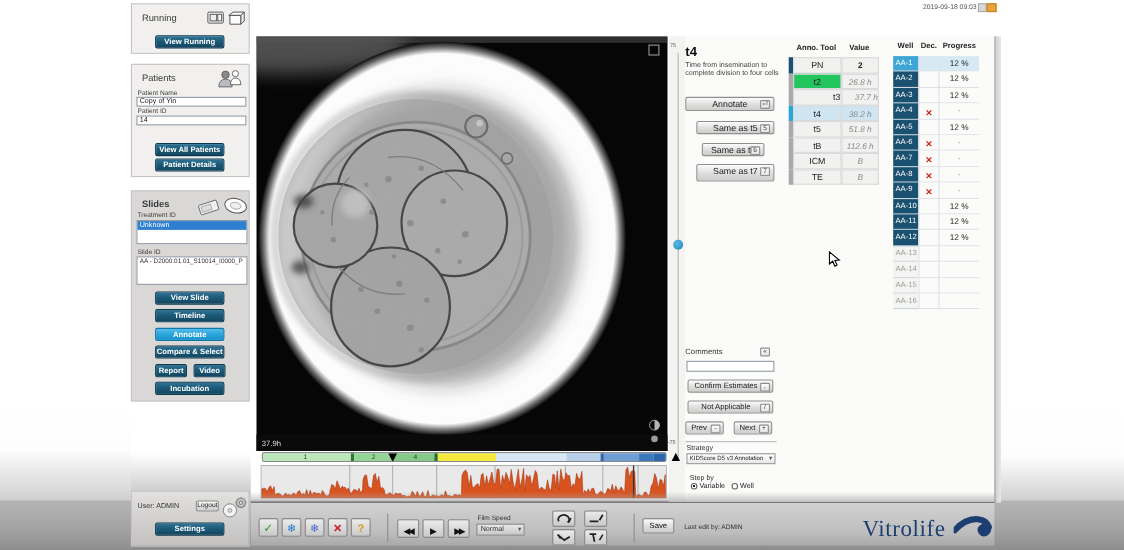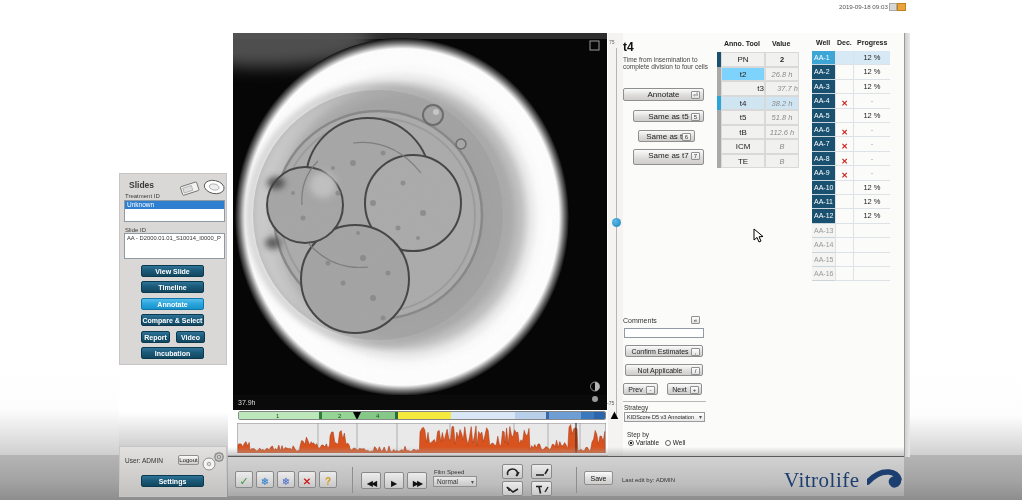--- a/index.html
+++ b/index.html
@@ -65,21 +65,50 @@
   <svg class="abs" style="left:639px;top:11px;" width="38" height="24" viewBox="0 0 38 24">
     <path d="M1 14 Q11 3 22 4 Q30 5 32 11" stroke="#1c3e70" stroke-width="5.5" fill="none" stroke-linecap="round"></path>
     <path d="M33.5 10 q2 5.5 -2.5 8.5 q-5.5 3 -8.5 -2 q-2.5 -4.5 2 -7.5 q4.5 -2.5 9 1 z" fill="#1c3e70"></path>
   </svg>
 </div>
 
 <div class="abs" style="left:839px;top:3px;font-size:6.2px;color:#555;white-space:nowrap;">2019-09-18 09:03</div>
 <div class="abs" style="left:889px;top:3px;width:8px;height:8px;background:#d8d8d8;border:1px solid #aaa;"></div>
 <div class="abs" style="left:897px;top:3px;width:9px;height:8px;background:#e8a33d;border:1px solid #c07f1a;"></div>
 
-
+<div class="panel" style="top:3px;height:46px;">
+  <div class="ptitle" style="top:7px;">Running</div>
+  <svg class="abs" style="left:68px;top:4px;" width="36" height="18" viewBox="0 0 36 18">
+    <g fill="#fbfbfb" stroke="#555" stroke-width="0.9">
+      <rect x="1" y="3" width="14" height="10" rx="1"></rect>
+      <rect x="3" y="5" width="6" height="6" fill="#eee"></rect>
+      <rect x="10" y="5" width="3.5" height="6" fill="#fff"></rect>
+      <path d="M20 6 l4 -3 h10 l-3 3 z"></path>
+      <path d="M21 6 h10 v8 h-10 z"></path>
+      <path d="M31 6 l3 -3 v8 l-3 3 z" fill="#eee"></path>
+    </g>
+  </svg>
+  <div class="dbtn" style="top:28px;">View Running</div>
+</div>
+
+<div class="panel" style="top:58px;height:103px;">
+  <div class="ptitle" style="top:7px;">Patients</div>
+  <svg class="abs" style="left:76px;top:3px;" width="26" height="20" viewBox="0 0 26 20">
+    <circle cx="9" cy="6" r="3.4" fill="#8a8a8a" stroke="#555" stroke-width="0.7"></circle>
+    <path d="M3 17 q0 -7 6 -7 q6 0 6 7 z" fill="#b9bcc0" stroke="#555" stroke-width="0.7"></path>
+    <circle cx="18" cy="5" r="2.8" fill="#fff" stroke="#444" stroke-width="0.7"></circle>
+    <path d="M13.5 15 q0 -6 4.5 -6 q5 0 5 6 z" fill="#fff" stroke="#444" stroke-width="0.7"></path>
+  </svg>
+  <div class="abs slabel" style="left:5px;top:23px;">Patient Name</div>
+  <div class="inp" style="left:4px;top:29px;width:100px;height:9px;">Copy of Yin</div>
+  <div class="abs slabel" style="left:5px;top:40px;">Patient ID</div>
+  <div class="inp" style="left:4px;top:46px;width:100px;height:9px;">14</div>
+  <div class="dbtn" style="top:71px;">View All Patients</div>
+  <div class="dbtn" style="top:85px;">Patient Details</div>
+</div>
 
 <div class="panel" style="top:173px;height:192px;background:#d9d8d6;">
   <div class="ptitle" style="top:6px;font-weight:bold;">Slides</div>
   <svg class="abs" style="left:58px;top:2px;" width="48" height="22" viewBox="0 0 48 22">
     <g transform="rotate(-18 12 12)">
       <rect x="3" y="8" width="17" height="9" rx="1" fill="#f2f2f2" stroke="#666" stroke-width="0.8"></rect>
       <rect x="5" y="10" width="9" height="5" fill="#ddd" stroke="#888" stroke-width="0.5"></rect>
     </g>
     <g transform="rotate(12 36 12)">
       <ellipse cx="36" cy="11" rx="10" ry="6.5" fill="#fff" stroke="#555" stroke-width="0.9"></ellipse>
@@ -261,21 +290,21 @@
 <div class="gbtn" style="left:638px;top:130px;width:57px;height:12px;line-height:11px;">Same as t6<span class="keybox" style="right:3px;top:1.5px;">6</span></div>
 <div class="gbtn" style="left:633px;top:149px;width:71px;height:16px;line-height:11px;">Same as t7<span class="keybox" style="right:3px;top:1.5px;">7</span></div>
 
 <div class="abs" style="left:724px;top:40px;font-size:7px;font-weight:bold;color:#222;">Anno. Tool</div>
 <div class="abs" style="left:772px;top:40px;font-size:7px;font-weight:bold;color:#222;">Value</div>
 <div class="abs" id="vtable" style="left:717px;top:52px;width:82px;height:116px;">
 <div class="abs" style="left:0;top:0.0px;width:4px;height:14.5px;background:#1a5170;"></div>
 <div class="abs" style="left:4px;top:0.0px;width:44px;height:14.5px;background:#f1f1f0;border:1px solid #d9d9d9;font-size:8px;color:#222;text-align:center;line-height:13px;">PN</div>
 <div class="abs" style="left:48px;top:0.0px;width:34px;height:14.5px;background:#f1f1f0;border:1px solid #d9d9d9;font-size:7.5px;text-align:center;line-height:13px;font-weight:bold;color:#222;">2</div>
 <div class="abs" style="left:0;top:14.5px;width:4px;height:14.5px;background:#a9a9a9;"></div>
-<div class="abs" style="left:4px;top:14.5px;width:44px;height:14.5px;background:#7dd3fc;border:1px solid #d9d9d9;font-size:8px;color:#222;text-align:center;line-height:13px;">t2</div>
+<div class="abs" style="left:4px;top:14.5px;width:44px;height:14.5px;background:#22c55e;border:1px solid #d9d9d9;font-size:8px;color:#222;text-align:center;line-height:13px;">t2</div>
 <div class="abs" style="left:48px;top:14.5px;width:34px;height:14.5px;background:#f1f1f0;border:1px solid #d9d9d9;font-size:7.5px;text-align:center;line-height:13px;font-style:italic;color:#8a8a8a;">26.8 h</div>
 <div class="abs" style="left:0;top:29.0px;width:4px;height:14.5px;background:#a9a9a9;"></div>
 <div class="abs" style="left:4px;top:29.0px;width:44px;height:14.5px;background:#f1f1f0;border:1px solid #d9d9d9;font-size:8px;color:#222;text-align:right;line-height:13px;">t3</div>
 <div class="abs" style="left:48px;top:29.0px;width:34px;height:14.5px;background:#f1f1f0;border:1px solid #d9d9d9;font-size:7.5px;text-align:right;line-height:13px;font-style:italic;color:#8a8a8a;">37.7 h</div>
 <div class="abs" style="left:0;top:43.5px;width:4px;height:14.5px;background:#2aa5da;"></div>
 <div class="abs" style="left:4px;top:43.5px;width:44px;height:14.5px;background:#cfe5f2;border:1px solid #d9d9d9;font-size:8px;color:#222;text-align:center;line-height:13px;">t4</div>
 <div class="abs" style="left:48px;top:43.5px;width:34px;height:14.5px;background:#cfe5f2;border:1px solid #d9d9d9;font-size:7.5px;text-align:center;line-height:13px;font-style:italic;color:#8a8a8a;">38.2 h</div>
 <div class="abs" style="left:0;top:58.0px;width:4px;height:14.5px;background:#a9a9a9;"></div>
 <div class="abs" style="left:4px;top:58.0px;width:44px;height:14.5px;background:#f1f1f0;border:1px solid #d9d9d9;font-size:8px;color:#222;text-align:center;line-height:13px;">t5</div>
 <div class="abs" style="left:48px;top:58.0px;width:34px;height:14.5px;background:#f1f1f0;border:1px solid #d9d9d9;font-size:7.5px;text-align:center;line-height:13px;font-style:italic;color:#8a8a8a;">51.8 h</div>

